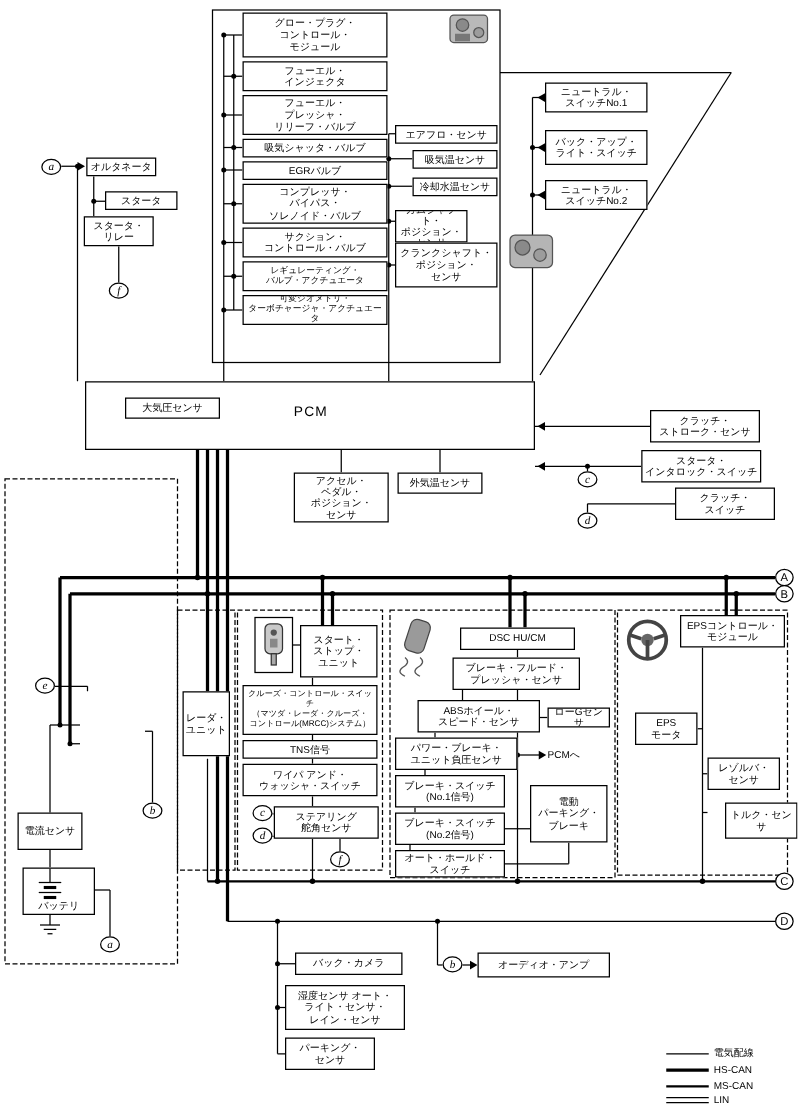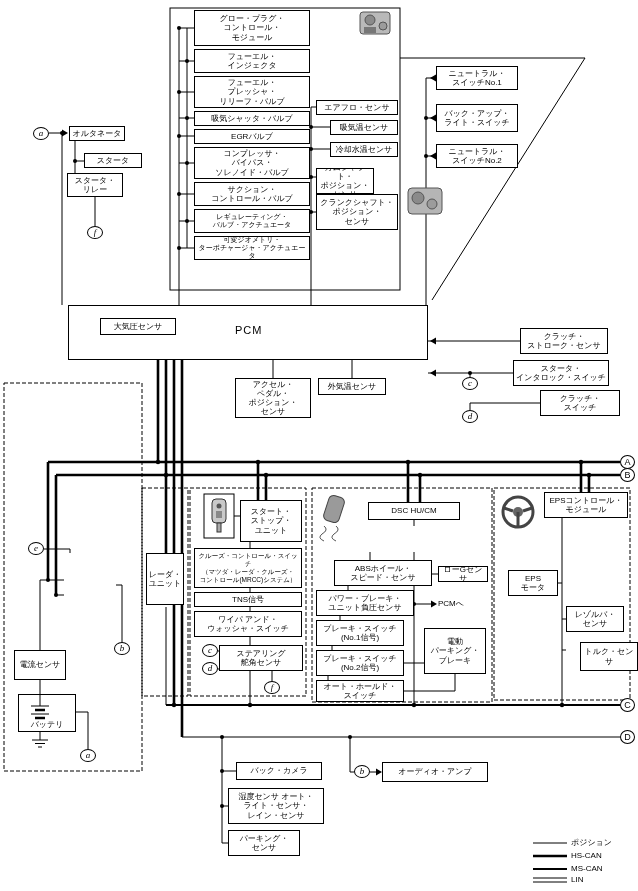--- a/index.html
+++ b/index.html
@@ -333,20 +333,22 @@
 <div class="box xs" style="left:194px;top:548px;width:108px;height:40px">クルーズ・コントロール・スイッチ
 （マツダ・レーダ・クルーズ・
 コントロール(MRCC)システム）</div>
 <div class="box" style="left:194px;top:592px;width:108px;height:15px">TNS信号</div>
 <div class="box" style="left:194px;top:611px;width:108px;height:26px">ワイパ アンド・
 ウォッシャ・スイッチ</div>
 <div class="box" style="left:219px;top:645px;width:84px;height:26px">ステアリング
 舵角センサ</div>
 
 <div class="box" style="left:368px;top:502px;width:92px;height:18px">DSC HU/CM</div>
+<div class="box" style="left:362px;top:526px;width:102px;height:26px">ブレーキ・フルード・
+プレッシャ・センサ</div>
 <div class="box" style="left:334px;top:560px;width:98px;height:26px">ABSホイール・
 スピード・センサ</div>
 <div class="box" style="left:438px;top:566px;width:50px;height:16px">ローGセンサ</div>
 <div class="box" style="left:316px;top:590px;width:98px;height:26px">パワー・ブレーキ・
 ユニット負圧センサ</div>
 <div class="lbl" style="left:438px;top:599px;width:34px">PCMへ</div>
 <div class="box" style="left:316px;top:620px;width:88px;height:26px">ブレーキ・スイッチ
 (No.1信号)</div>
 <div class="box" style="left:424px;top:628px;width:62px;height:46px">電動
 パーキング・
@@ -382,21 +384,21 @@
 <div class="node" style="left:202px;top:644px">c</div>
 <div class="node" style="left:202px;top:662px">d</div>
 <div class="node" style="left:264px;top:681px">f</div>
 <div class="node" style="left:354px;top:765px">b</div>
 
 <div class="busnode" style="left:620px;top:455px">A</div>
 <div class="busnode" style="left:620px;top:468px">B</div>
 <div class="busnode" style="left:620px;top:698px">C</div>
 <div class="busnode" style="left:620px;top:730px">D</div>
 
-<div class="lbl" style="left:571px;top:838px;width:60px">ポジション</div>
+<div class="lbl" style="left:571px;top:838px;width:60px">電気配線</div>
 <div class="lbl" style="left:571px;top:851px;width:60px">HS-CAN</div>
 <div class="lbl" style="left:571px;top:864px;width:60px">MS-CAN</div>
 <div class="lbl" style="left:571px;top:875px;width:60px">LIN</div>
 
 <svg class="layer" width="638" height="891">
   <g stroke="#000">
     <line x1="40" y1="695" x2="40" y2="706"></line>
     <line x1="31" y1="706" x2="49" y2="706"></line>
     <line x1="35" y1="710" x2="45" y2="710" stroke-width="2.5"></line>
     <line x1="31" y1="714" x2="49" y2="714"></line>

